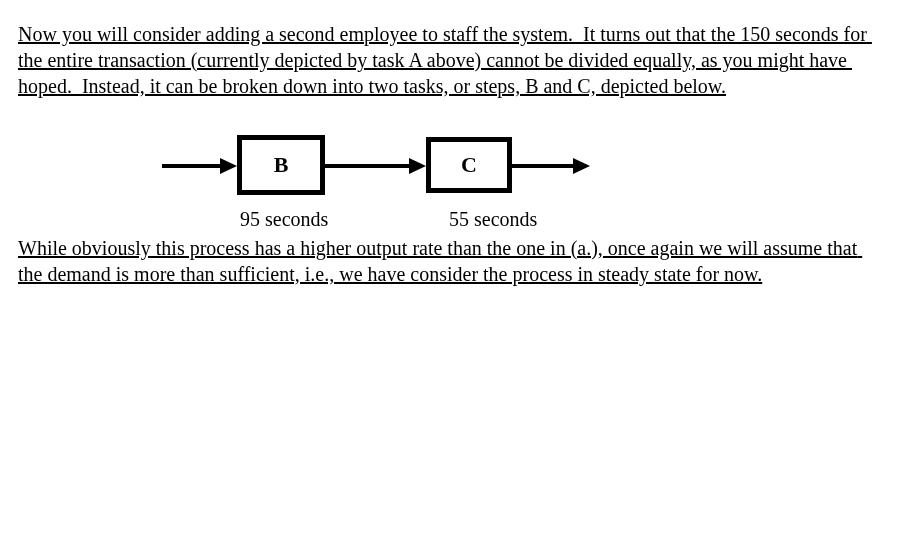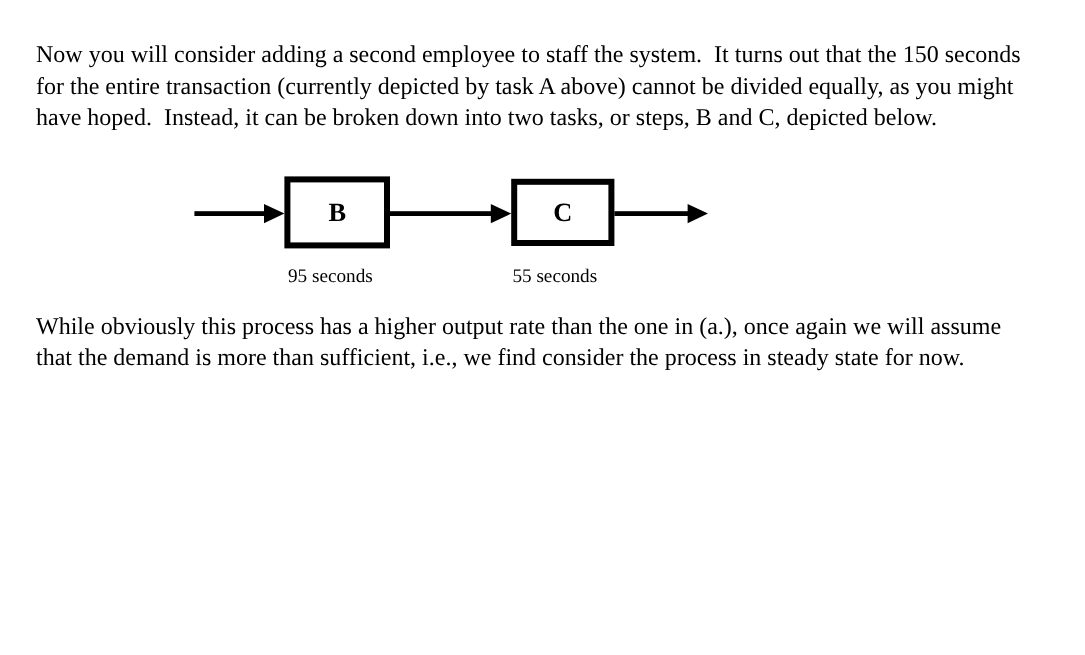--- a/index.html
+++ b/index.html
@@ -14,22 +14,23 @@
     font-family: "Liberation Serif", "DejaVu Serif", serif;
     font-size: 20px;
     line-height: 26px;
     color: #000000;
   }
   .page {
     padding: 21px 28px 0 18px;
     width: 858px;
   }
   .page p {
-    margin: 12px;
+    margin: 0;
     white-space: pre-wrap;
+    text-decoration: underline;
   }
   .p-note { margin-top: 20px; }
   .p-assumption { margin-top: 15px; }
   .p-question {
     margin-top: 7px;
     padding-left: 31px;
     text-indent: -31px;
   }
   .q-label { padding-right: 7px; }
 
@@ -70,25 +71,25 @@
     right: 0; top: 0;
     width: 0; height: 0;
     border-top: 8px solid transparent;
     border-bottom: 8px solid transparent;
     border-left: 17px solid #000000;
   }
 
   .duration {
     position: absolute;
     top: 71px;
-    font-size: 16px;
+    font-size: 20px;
     white-space: nowrap;
   }
   .duration-b { left: 240px; }
-  .duration-c { left: 427px; }
+  .duration-c { left: 449px; }
 </style>
 </head>
 <body>
 
 <div class="page">
 
   <p class="p-intro">Now you will consider adding a second employee to staff the system.  It turns out that the 150 seconds for the entire transaction (currently depicted by task A above) cannot be divided equally, as you might have hoped.  Instead, it can be broken down into two tasks, or steps, B and C, depicted below.</p>
 
   <div class="diagram">
 
@@ -115,16 +116,16 @@
       <span class="head"></span>
     </div>
 
     <div class="duration duration-b">95 seconds</div>
 
     <div class="duration duration-c">55 seconds</div>
 
   </div>
 
 
-  <p class="p-assumption">While obviously this process has a higher output rate than the one in (a.), once again we will assume that the demand is more than sufficient, i.e., we find consider the process in steady state for now.</p>
+  <p class="p-assumption">While obviously this process has a higher output rate than the one in (a.), once again we will assume that the demand is more than sufficient, i.e., we have consider the process in steady state for now.</p>
 
 
 </div>
 
 </body></html>

